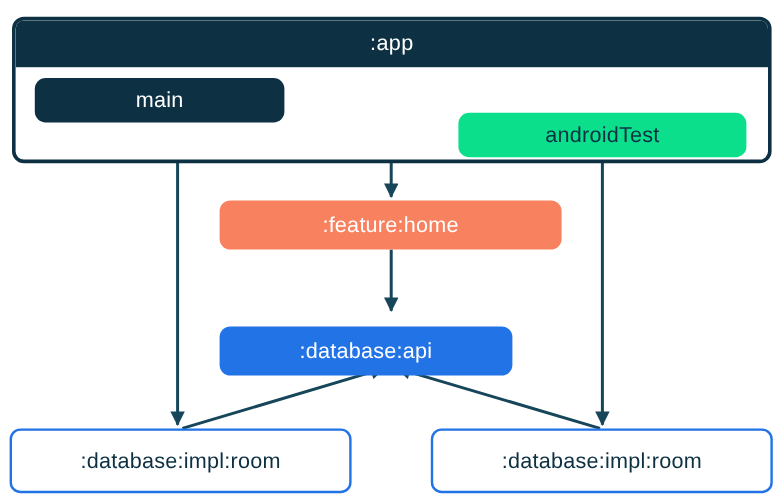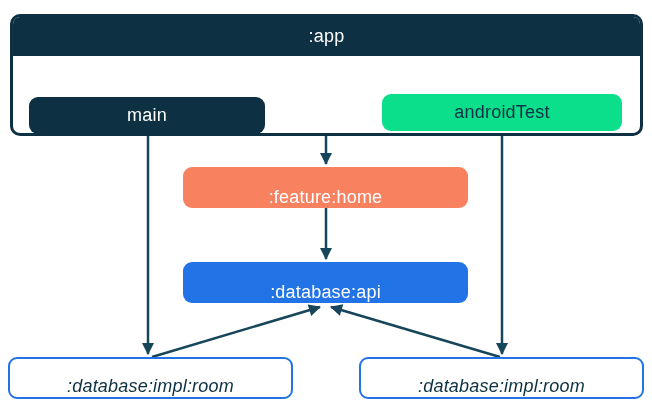--- a/index.html
+++ b/index.html
@@ -34,33 +34,33 @@
     display:flex;align-items:center;justify-content:center;
     font-size:18px;letter-spacing:0.3px;
   }
   .pill{
     position:absolute;
     box-sizing:border-box;
     height:37px;border-radius:9px;
     display:flex;align-items:center;justify-content:center;
     font-size:18px;letter-spacing:0.2px;
   }
-  .pill-main{left:29px;top:65px;width:236px;background:var(--navy);color:var(--white);margin-top:32px;}
+  .pill-main{left:29px;top:65px;width:208px;background:var(--navy);color:var(--white);}
   .pill-androidtest{left:382px;top:65px;width:240px;background:var(--green);color:var(--navy);margin-top:29px;}
 
   .node{
     position:absolute;
     box-sizing:border-box;
-    display:flex;align-items:flex-end;justify-content:center;
+    display:flex;align-items:center;justify-content:center;
     font-size:18px;letter-spacing:0.2px;
     border-radius:9px;
   }
   .node-feature-home{left:183px;top:167px;width:285px;height:41px;background:var(--orange);color:var(--white);}
-  .node-database-api{left:183px;top:262px;width:285px;height:41px;background:var(--blue);color:var(--white);}
-  .node-impl{top:357px;width:285px;height:42px;background:var(--white);color:var(--navy);border:2.5px solid var(--blue);font-style:italic;}
+  .node-database-api{left:183px;top:272px;width:244px;height:41px;background:var(--blue);color:var(--white);}
+  .node-impl{top:357px;width:285px;height:54px;background:var(--white);color:var(--navy);border:2.5px solid var(--blue);}
   .node-impl-room{left:8px;}
   .node-impl-mock{left:359px;}
 </style>
 </head>
 <body>
 
 <div class="stage">
 
   <svg class="edges" viewBox="0 0 652 412" xmlns="http://www.w3.org/2000/svg">
     <defs>

